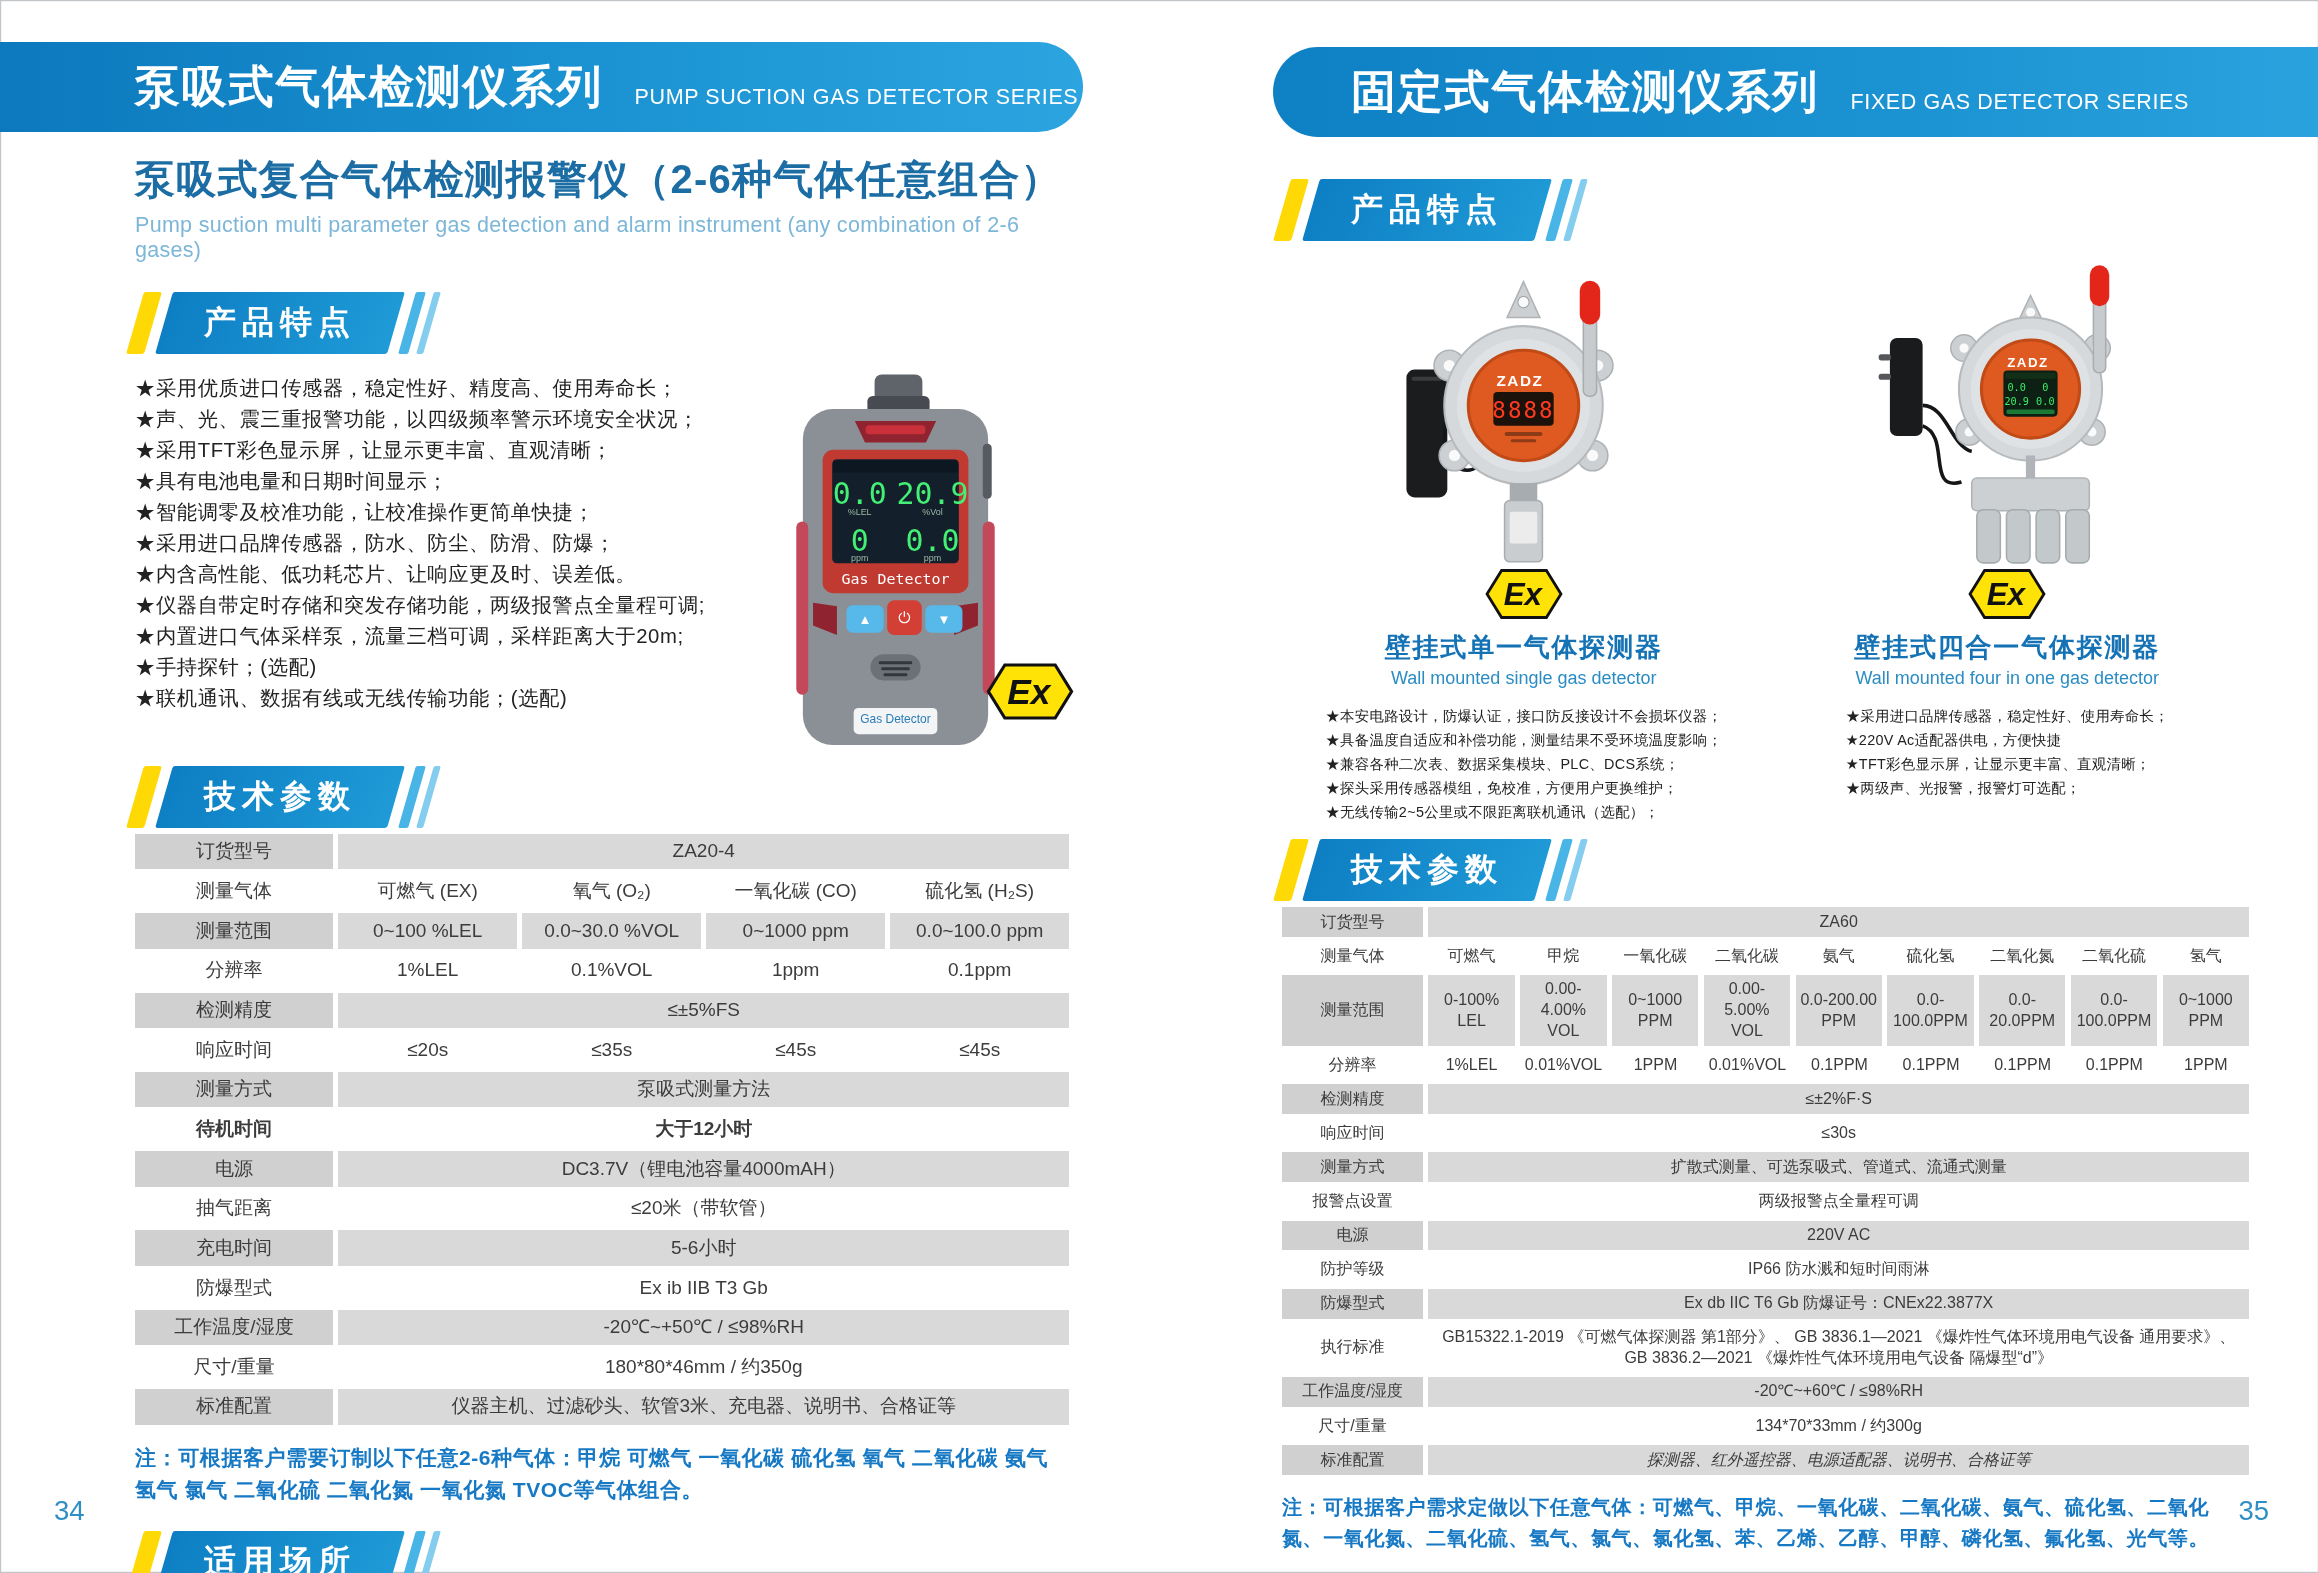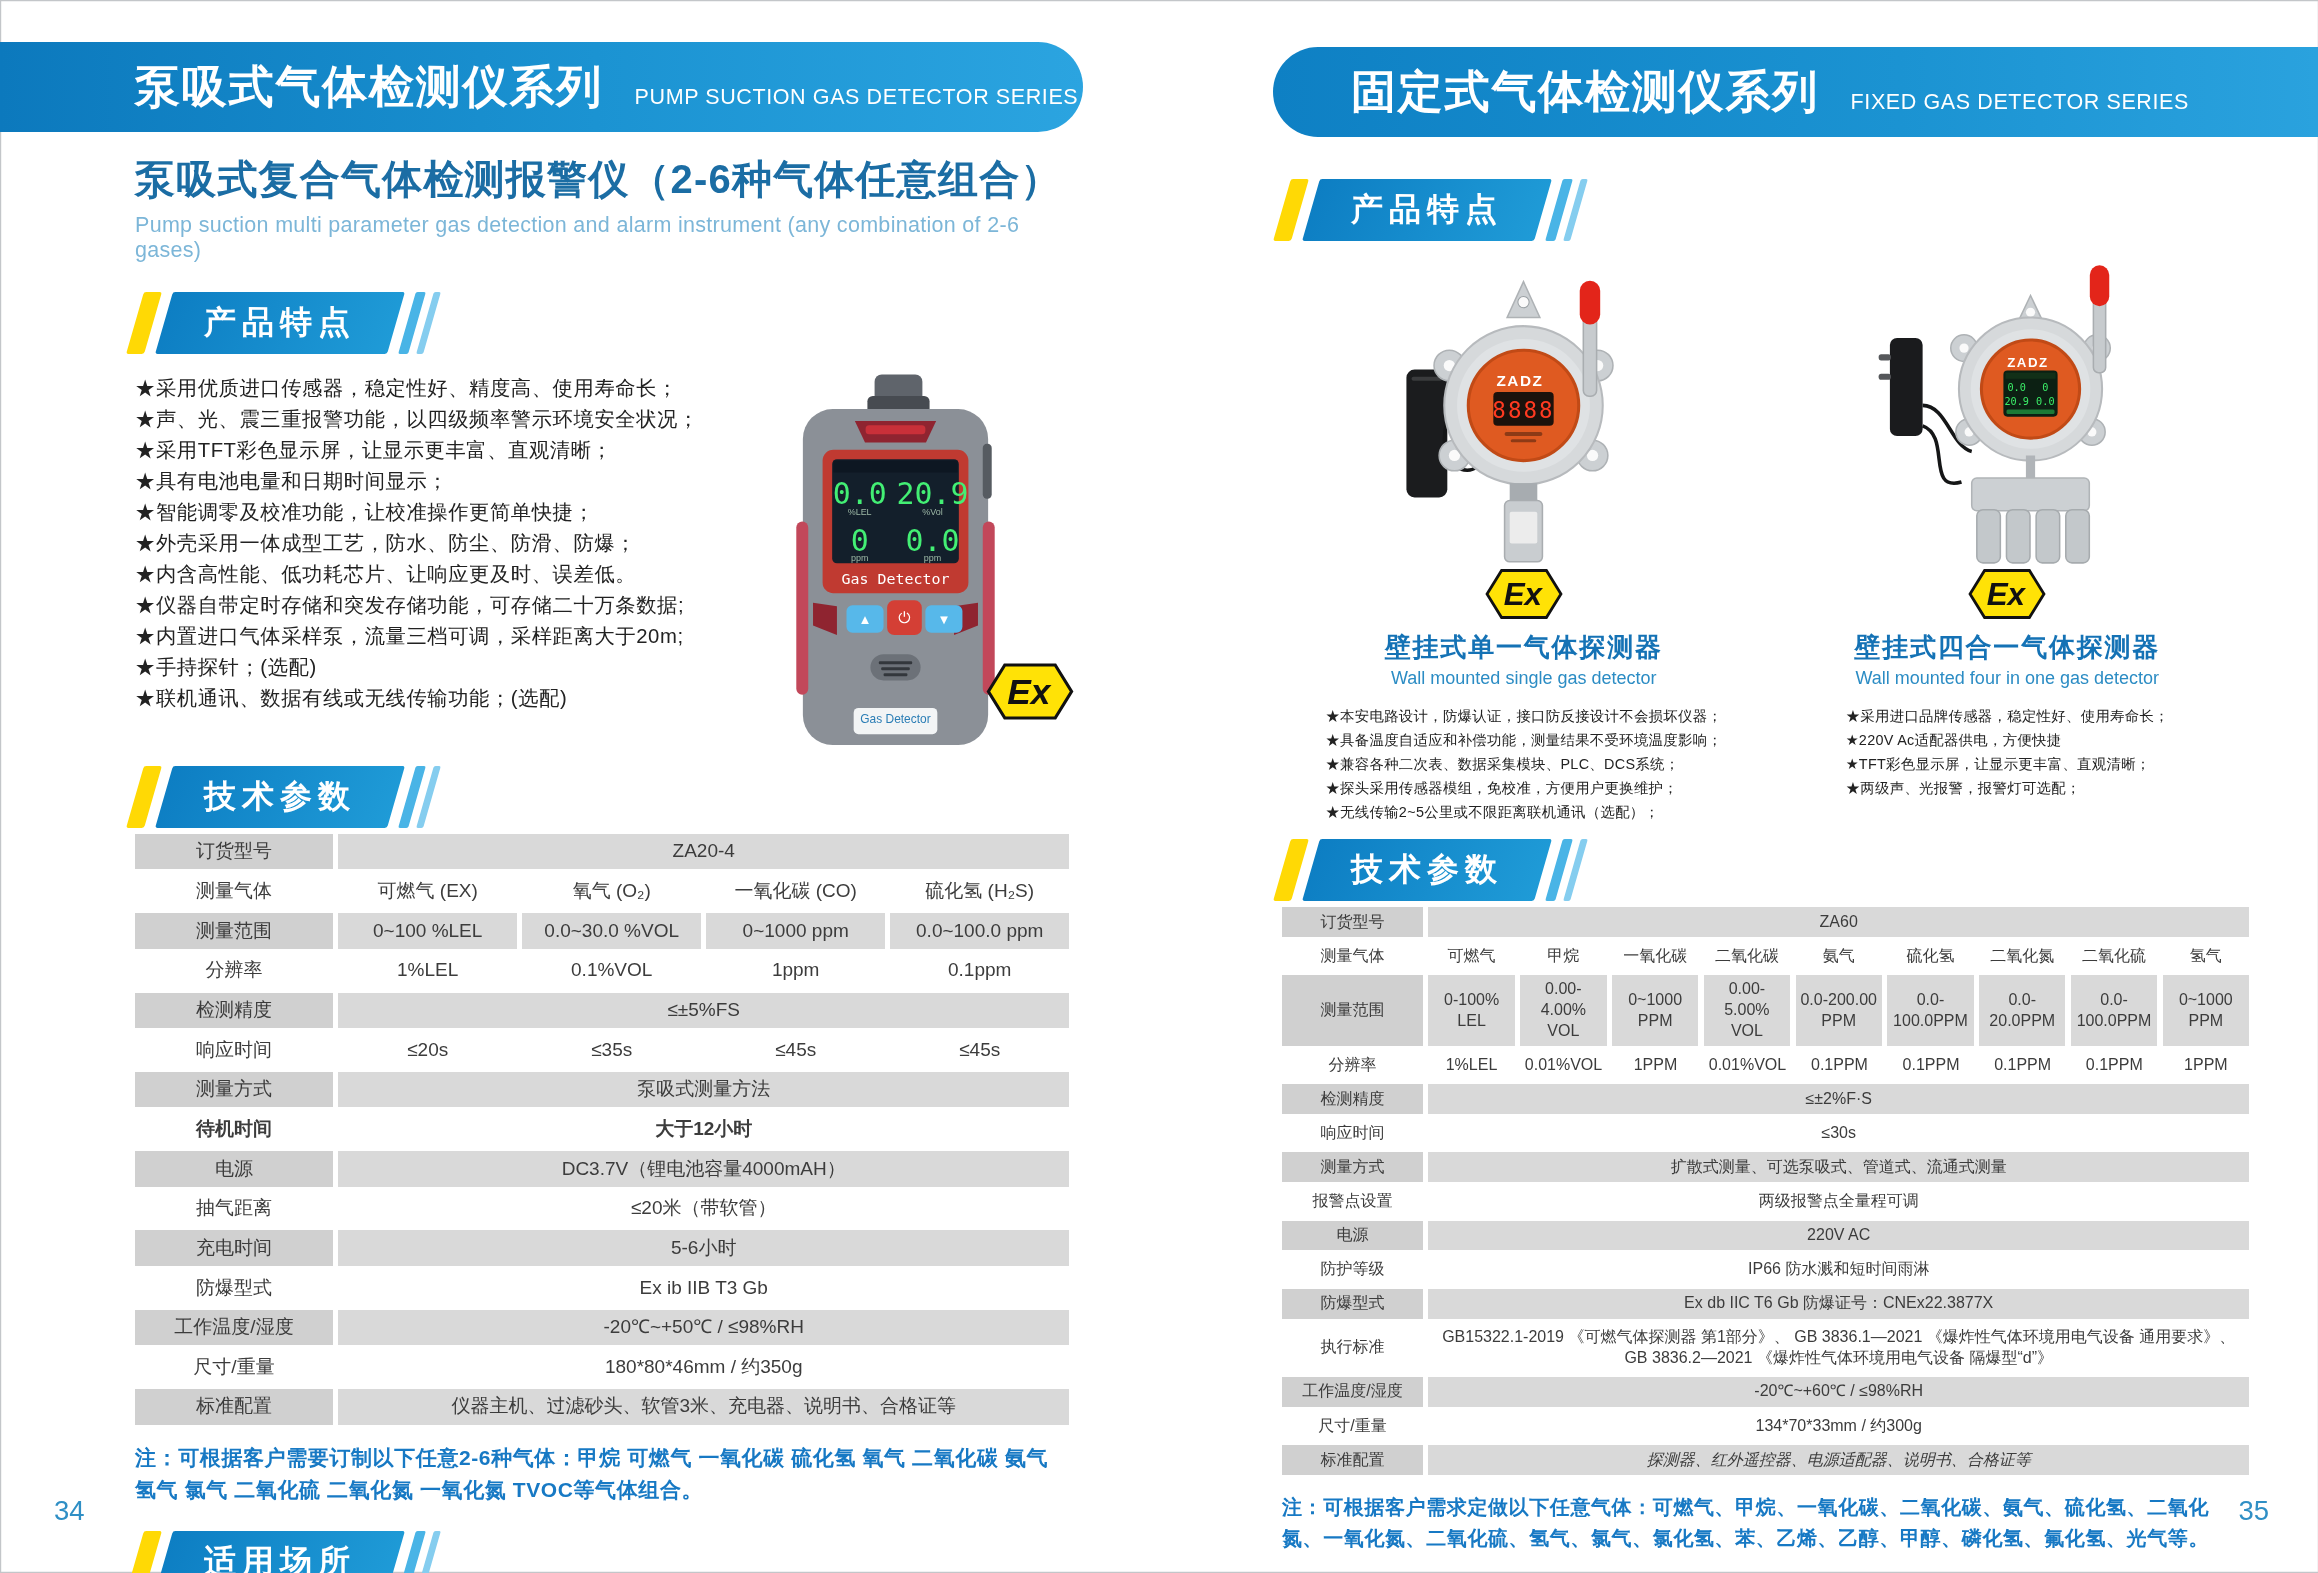--- a/index.html
+++ b/index.html
@@ -96,23 +96,23 @@
         <i class="stripe thin"></i>
       </div>
 
       <div class="feat-row">
         <div class="features">
             <div class="feature-item">★采用优质进口传感器，稳定性好、精度高、使用寿命长；</div>
             <div class="feature-item">★声、光、震三重报警功能，以四级频率警示环境安全状况；</div>
             <div class="feature-item">★采用TFT彩色显示屏，让显示更丰富、直观清晰；</div>
             <div class="feature-item">★具有电池电量和日期时间显示；</div>
             <div class="feature-item">★智能调零及校准功能，让校准操作更简单快捷；</div>
-            <div class="feature-item">★外壳采用一体成型工艺，防水、防尘、防滑、防爆；</div>
+            <div class="feature-item">★采用进口品牌传感器，防水、防尘、防滑、防爆；</div>
             <div class="feature-item">★内含高性能、低功耗芯片、让响应更及时、误差低。</div>
-            <div class="feature-item">★仪器自带定时存储和突发存储功能，可存储二十万条数据;</div>
+            <div class="feature-item">★仪器自带定时存储和突发存储功能，两级报警点全量程可调;</div>
             <div class="feature-item">★内置进口气体采样泵，流量三档可调，采样距离大于20m;</div>
             <div class="feature-item">★手持探针；(选配)</div>
             <div class="feature-item">★联机通讯、数据有线或无线传输功能；(选配)</div>
           </div>
 
         <figure class="device-col">
           <svg class="handheld" width="251" height="383" viewBox="0 0 420 640">
             <rect x="175" y="2" width="80" height="50" rx="12" fill="#5f646b"></rect>
             <rect x="163" y="38" width="104" height="30" rx="9" fill="#474b51"></rect>
             <rect x="55" y="60" width="310" height="562" rx="50" fill="#8b9097"></rect>

